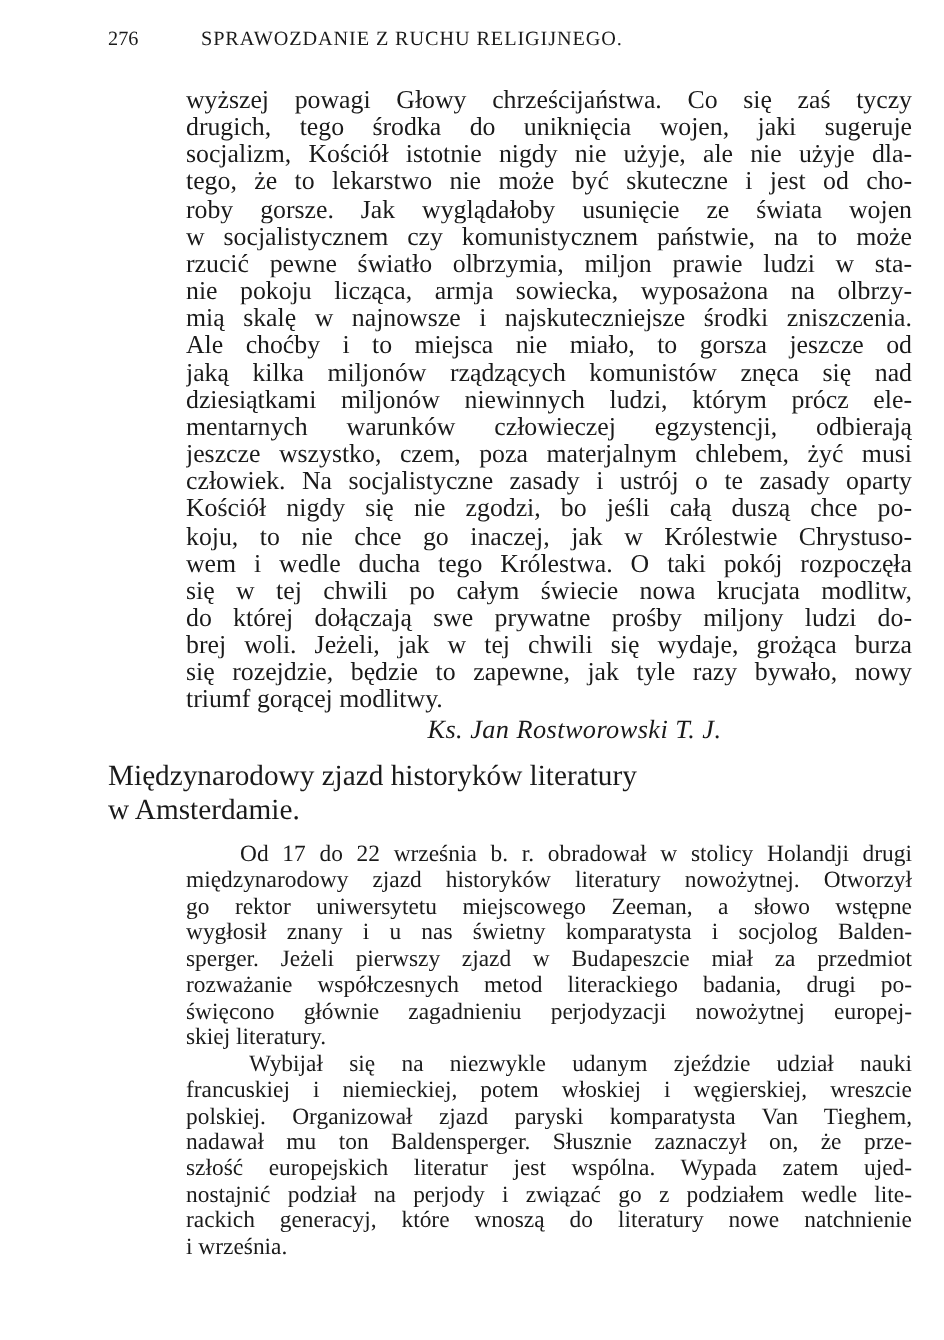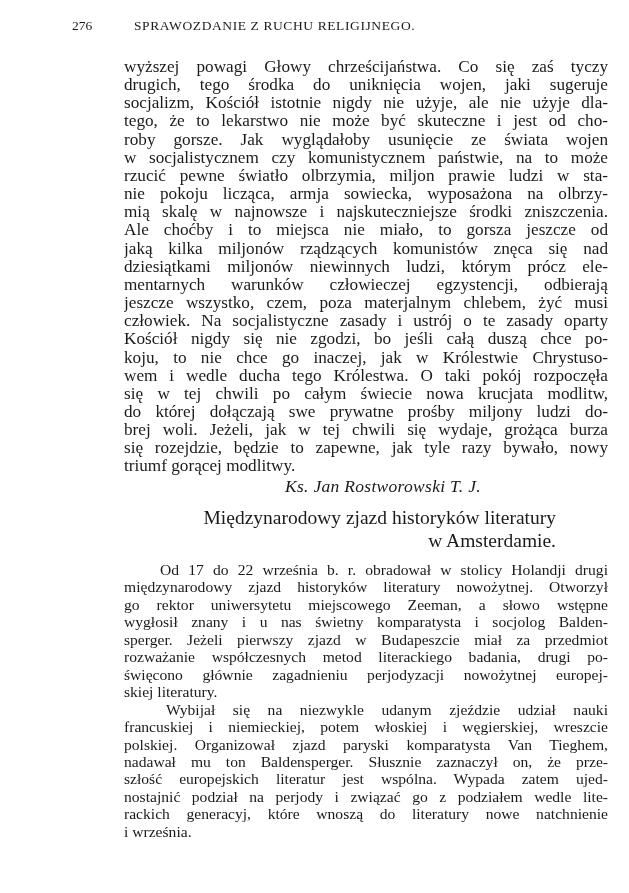--- a/index.html
+++ b/index.html
@@ -10,21 +10,21 @@
                   font-family: "Liberation Serif", serif; font-size: 13.5px; }
   .page-number { position: absolute; left: 0; top: 0; }
   .running-title { position: absolute; left: 62px; top: 0; letter-spacing: 0.6px; }
   .block { position: absolute; left: 80px; width: 484px; margin-left: 44px; }
   .line { display: block; white-space: nowrap; text-align: justify; text-align-last: justify;
           overflow: hidden; }
   .line.last { text-align-last: left; }
   .block1 { top: 58px; font-family: "Liberation Serif", serif; font-size: 17.2px; line-height: 18.15px; }
   .signature { position: absolute; top: 476px; left: 285px; font-family: "Liberation Serif", serif;
                font-style: italic; font-size: 17.5px; letter-spacing: 0.3px; }
-  .heading { position: absolute; top: 506px; left: 72px; width: 484px; text-align: right;
+  .heading { position: absolute; top: 506px; left: 72px; width: 484px; text-align: left;
              font-family: "Liberation Serif", serif; font-size: 19.5px; line-height: 23px; }
   .block2 { top: 561px; font-family: "Liberation Serif", serif; font-size: 15.6px; line-height: 17.45px; }
   .indent { padding-left: 42px; }
   .indent2 { padding-left: 36px; }
 </style>
 </head>
 <body>
 
 <div class="page">
 

